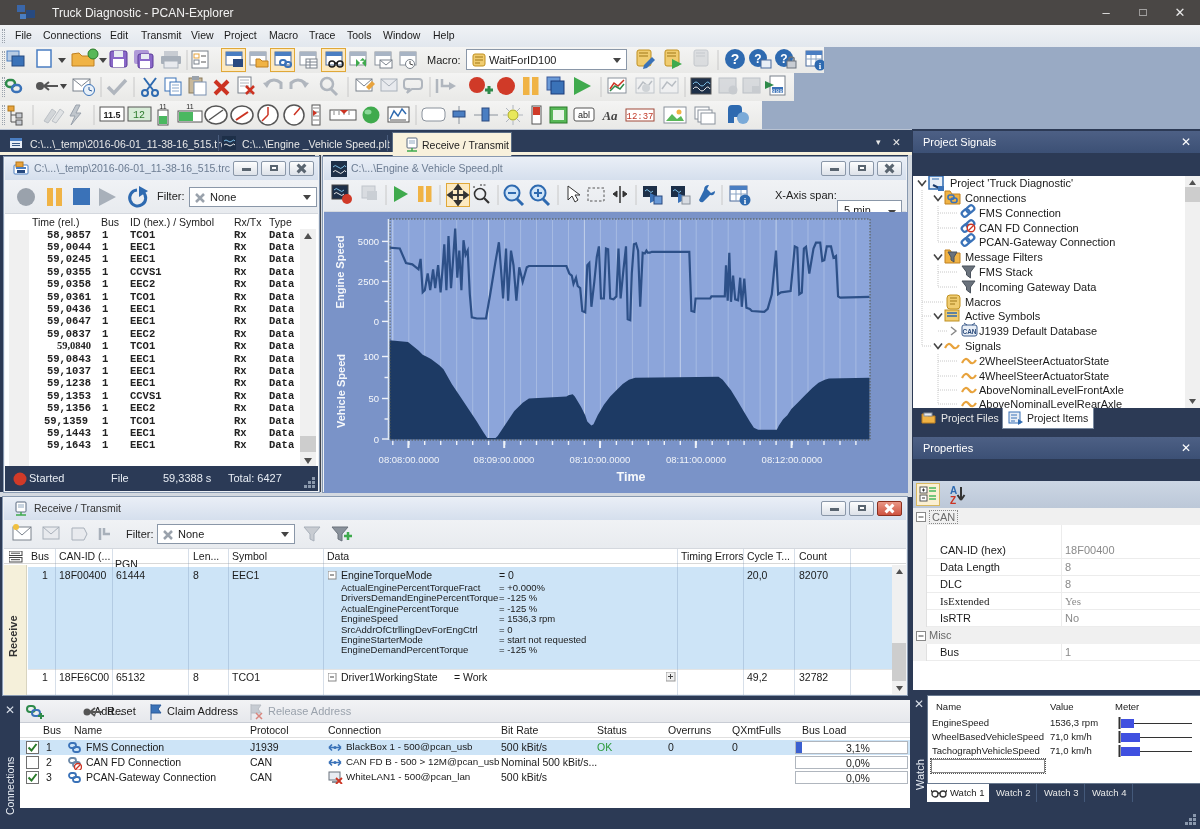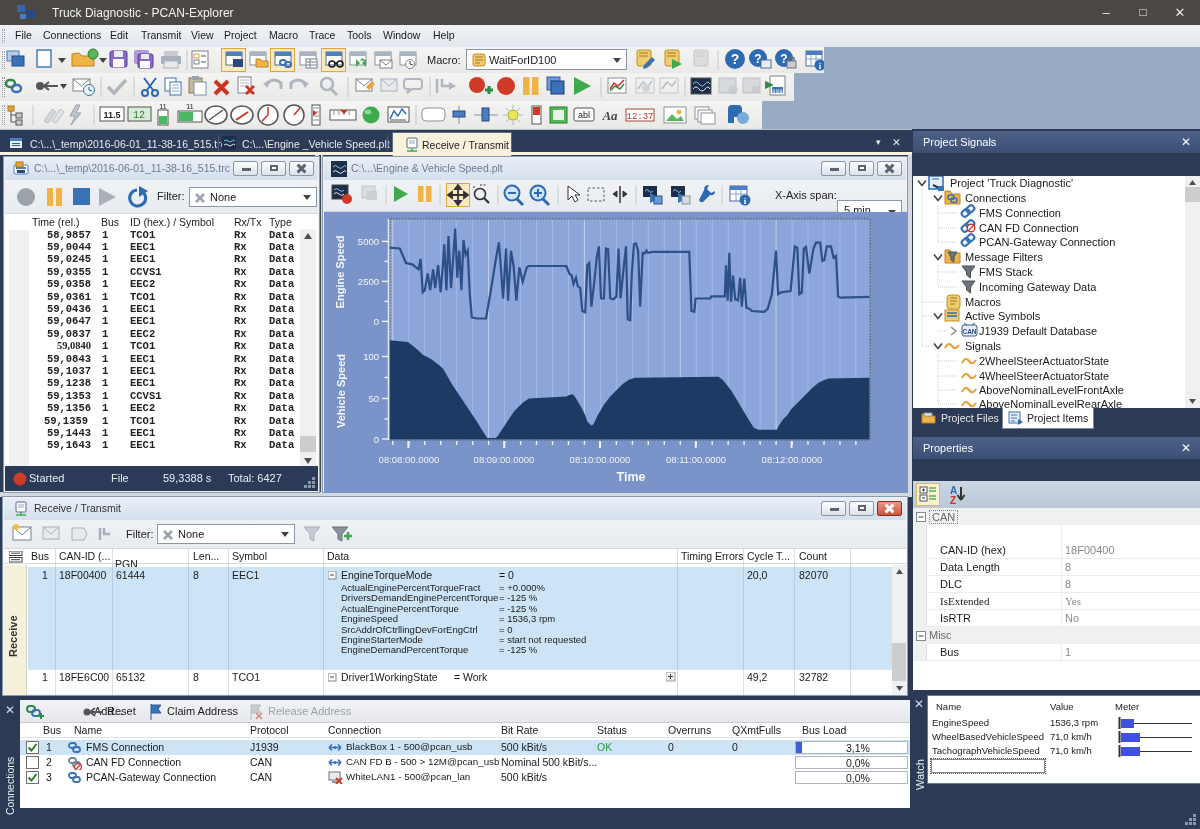--- a/index.html
+++ b/index.html
@@ -1431,20 +1431,41 @@
           <line x1="16" y1="7.5" x2="74" y2="7.5" stroke="#333"></line>
         <line x1="1.5" y1="15" x2="1.5" y2="27" stroke="#333" stroke-width="2"></line>
           <rect x="3" y="17" width="19" height="9" fill="#4050e0"></rect>
           <line x1="22" y1="21.5" x2="74" y2="21.5" stroke="#333"></line>
         <line x1="1.5" y1="29" x2="1.5" y2="41" stroke="#333" stroke-width="2"></line>
           <rect x="3" y="31" width="19" height="9" fill="#4050e0"></rect>
           <line x1="22" y1="35.5" x2="74" y2="35.5" stroke="#333"></line>
       </svg>
       <div class="abs" style="left:3px;top:63px;width:114px;height:14px;border:1px solid #888;outline:1px dotted #555;"></div>
     </div>
+    <div style="position:absolute;left:17px;top:94px;width:273px;height:18px;">
+      <div class="abs" style="left:0;top:0;width:62px;height:18px;background:#fff;color:#222;">
+        <svg class="abs" style="left:4px;top:4px" width="16" height="10">
+            <g fill="none" stroke="#333" stroke-width="1.3">
+              <circle cx="4" cy="6" r="3"></circle>
+              <circle cx="12" cy="6" r="3"></circle>
+              <path d="M7 6 Q8 4 9 6 M1 4 L0 2 M15 4 L16 2"></path>
+            </g>
+          </svg>
+        <span class="abs" style="left:23px;top:3px;">Watch 1</span>
+      </div>
+      <div class="abs" style="left:64px;top:0;width:46px;height:18px;color:#e8e8e8;border-right:1px solid #44597a;">
+          <span class="abs" style="left:5px;top:3px;">Watch 2</span>
+        </div>
+      <div class="abs" style="left:112px;top:0;width:46px;height:18px;color:#e8e8e8;border-right:1px solid #44597a;">
+          <span class="abs" style="left:5px;top:3px;">Watch 3</span>
+        </div>
+      <div class="abs" style="left:160px;top:0;width:46px;height:18px;color:#e8e8e8;border-right:1px solid #44597a;">
+          <span class="abs" style="left:5px;top:3px;">Watch 4</span>
+        </div>
+    </div>
     <svg class="abs" style="right:3px;bottom:3px" width="12" height="12">
         <g fill="#8a98ac">
           <rect x="8" y="0" width="3" height="3"></rect>
           <rect x="8" y="4" width="3" height="3"></rect>
           <rect x="8" y="8" width="3" height="3"></rect>
           <rect x="4" y="4" width="3" height="3"></rect>
           <rect x="4" y="8" width="3" height="3"></rect>
           <rect x="0" y="8" width="3" height="3"></rect>
         </g>
       </svg>

